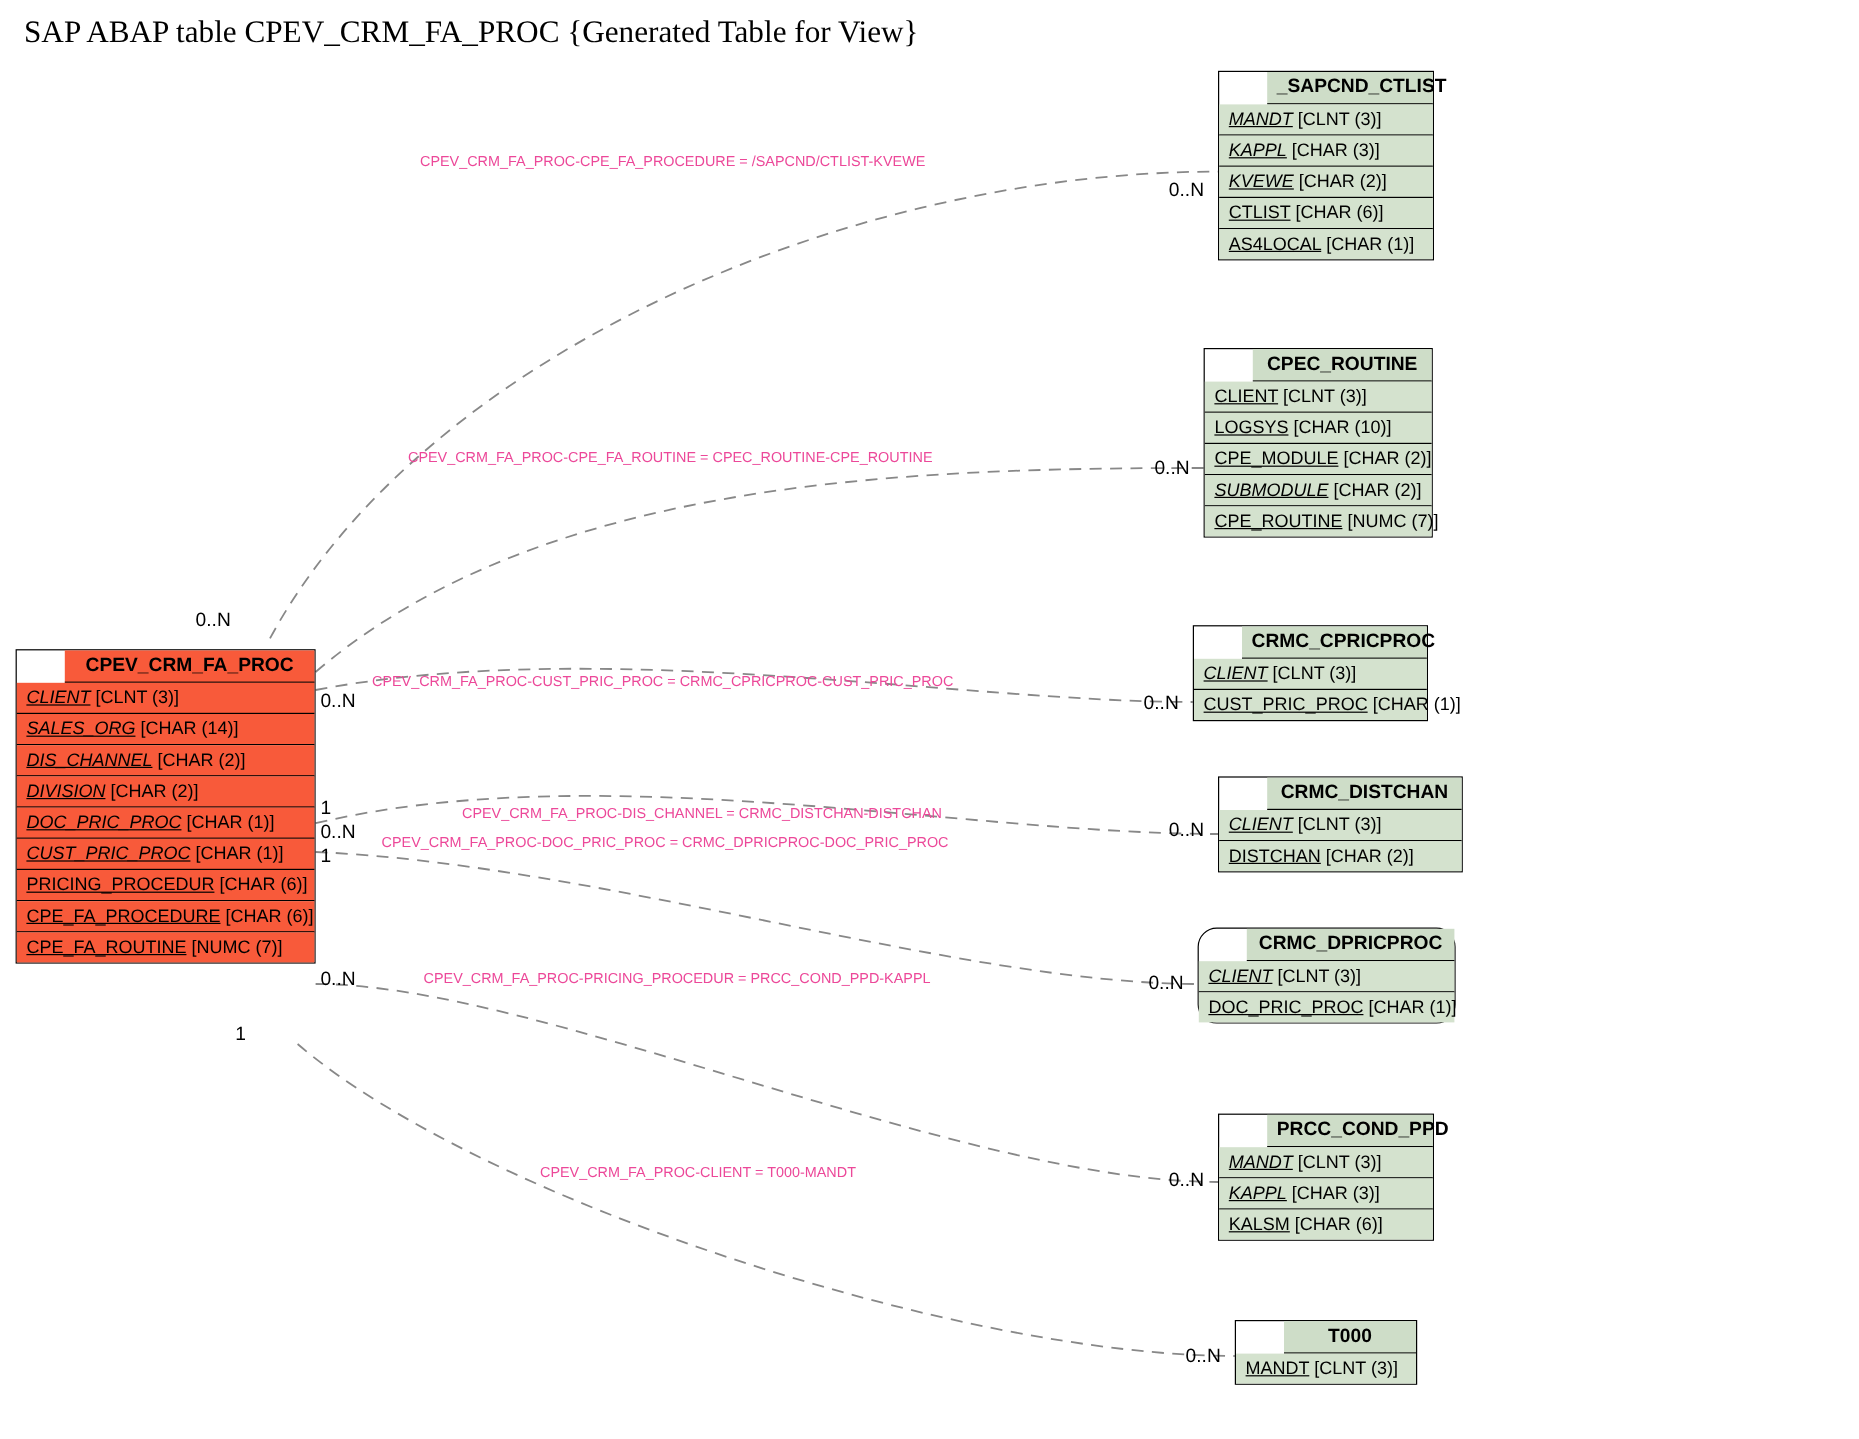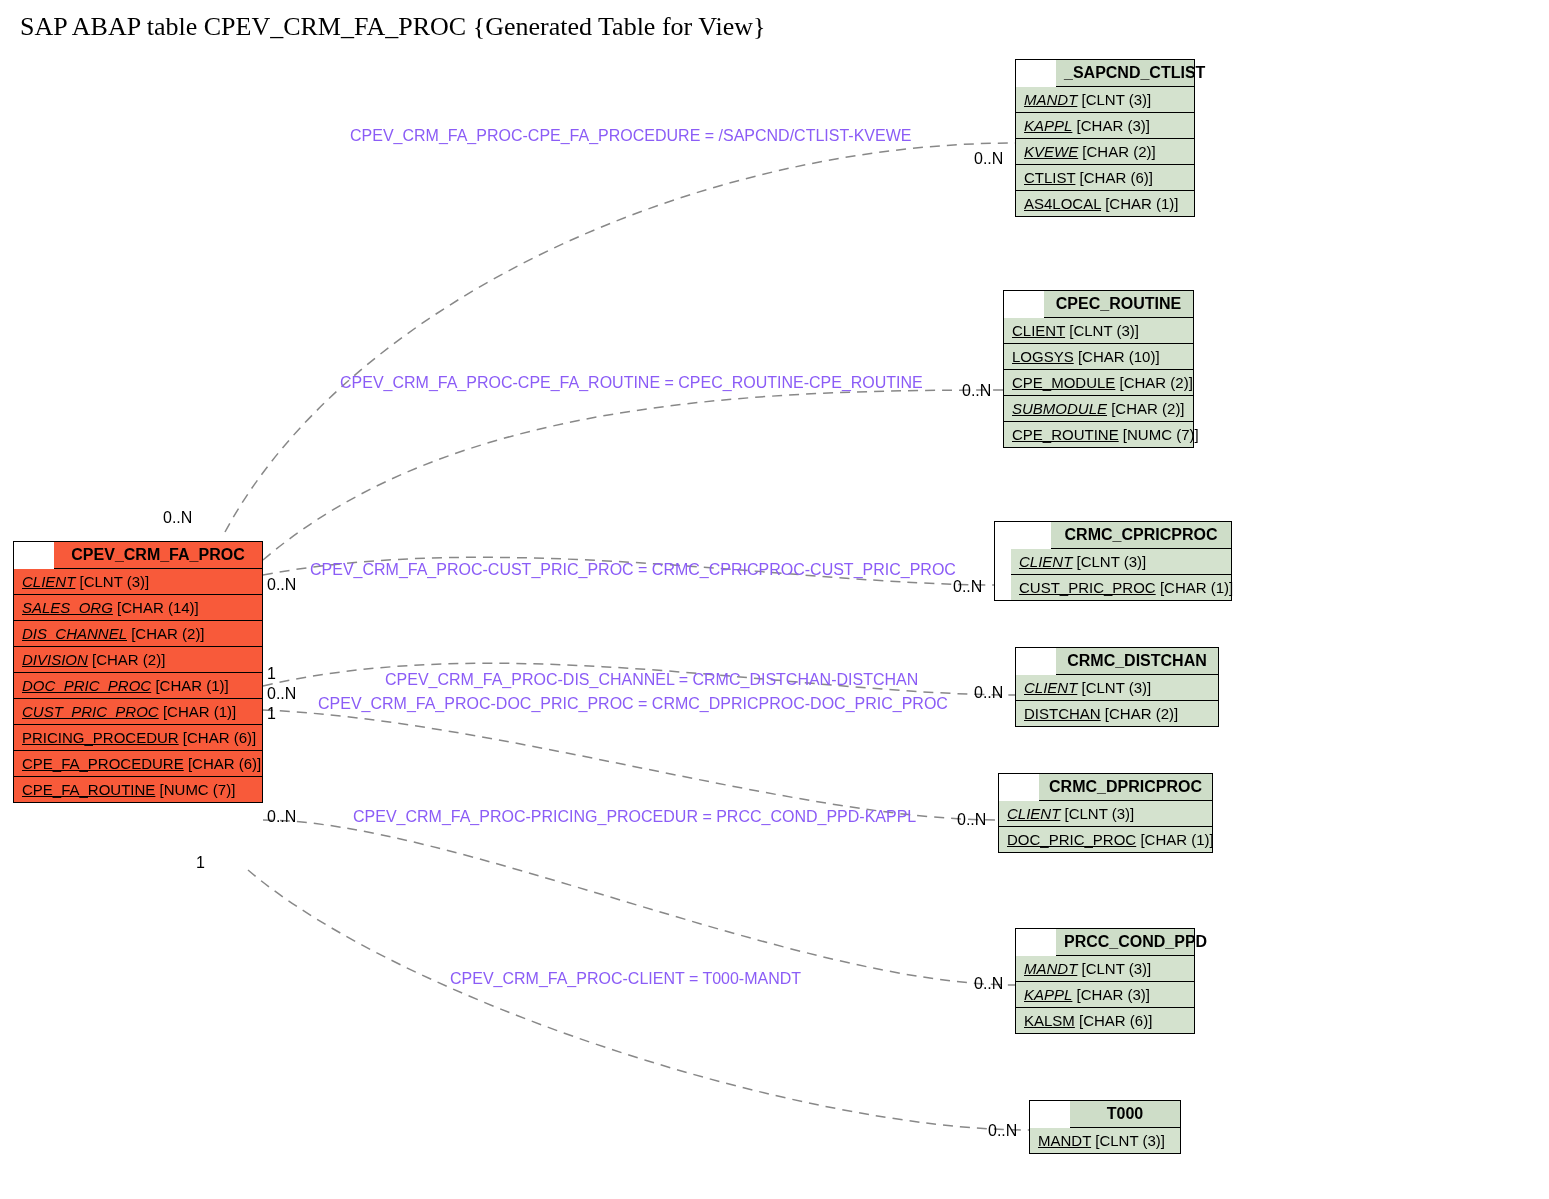--- a/index.html
+++ b/index.html
@@ -40,22 +40,22 @@
   }
   .entity .row:last-child { border-bottom: none; }
   .entity.orange .header { background: #f85a3a; }
   .entity.orange .row { background: #f85a3a; }
   .entity.green .header { background: #ceddc8; }
   .entity.green .row { background: #d4e2ce; }
   .fieldname { text-decoration: underline; }
   .italic { font-style: italic; }
   .relation-label {
     position: absolute;
-    font-size: 16px;
-    color: #8b5cf6;
+    font-size: 12px;
+    color: #ec4899;
     white-space: nowrap;
   }
   .card {
     position: absolute;
     font-size: 16px;
     color: #000;
     white-space: nowrap;
     text-align: center;
   }
   svg.connector {
@@ -119,33 +119,33 @@
 
 <div class="entity green" style="left:1003px; top:290px; width:191px;">
   <div class="header">CPEC_ROUTINE</div>
   <div class="row"><span class="fieldname">CLIENT</span> <span>[CLNT (3)]</span></div>
   <div class="row"><span class="fieldname">LOGSYS</span> <span>[CHAR (10)]</span></div>
   <div class="row"><span class="fieldname">CPE_MODULE</span> <span>[CHAR (2)]</span></div>
   <div class="row"><span class="fieldname italic">SUBMODULE</span> <span>[CHAR (2)]</span></div>
   <div class="row"><span class="fieldname">CPE_ROUTINE</span> <span>[NUMC (7)]</span></div>
 </div>
 
-<div class="entity green" style="left:994px; top:521px; width:238px;padding-left:16px;">
+<div class="entity green" style="left:994px; top:521px; width:196px;">
   <div class="header">CRMC_CPRICPROC</div>
   <div class="row"><span class="fieldname italic">CLIENT</span> <span>[CLNT (3)]</span></div>
   <div class="row"><span class="fieldname">CUST_PRIC_PROC</span> <span>[CHAR (1)]</span></div>
 </div>
 
 <div class="entity green" style="left:1015px; top:647px; width:204px;">
   <div class="header">CRMC_DISTCHAN</div>
   <div class="row"><span class="fieldname italic">CLIENT</span> <span>[CLNT (3)]</span></div>
   <div class="row"><span class="fieldname">DISTCHAN</span> <span>[CHAR (2)]</span></div>
 </div>
 
-<div class="entity green" style="left:998px; top:773px; width:215px;">
+<div class="entity green" style="left:998px; top:773px; width:215px;border-radius:16px;">
   <div class="header">CRMC_DPRICPROC</div>
   <div class="row"><span class="fieldname italic">CLIENT</span> <span>[CLNT (3)]</span></div>
   <div class="row"><span class="fieldname">DOC_PRIC_PROC</span> <span>[CHAR (1)]</span></div>
 </div>
 
 <div class="entity green" style="left:1015px; top:928px; width:180px;">
   <div class="header">PRCC_COND_PPD</div>
   <div class="row"><span class="fieldname italic">MANDT</span> <span>[CLNT (3)]</span></div>
   <div class="row"><span class="fieldname italic">KAPPL</span> <span>[CHAR (3)]</span></div>
   <div class="row"><span class="fieldname">KALSM</span> <span>[CHAR (6)]</span></div>

